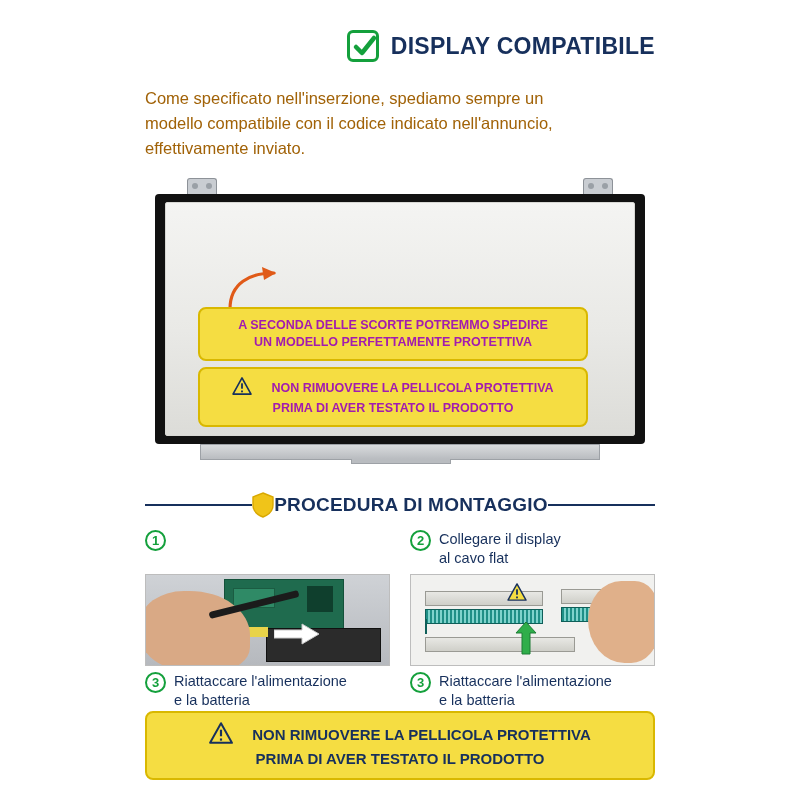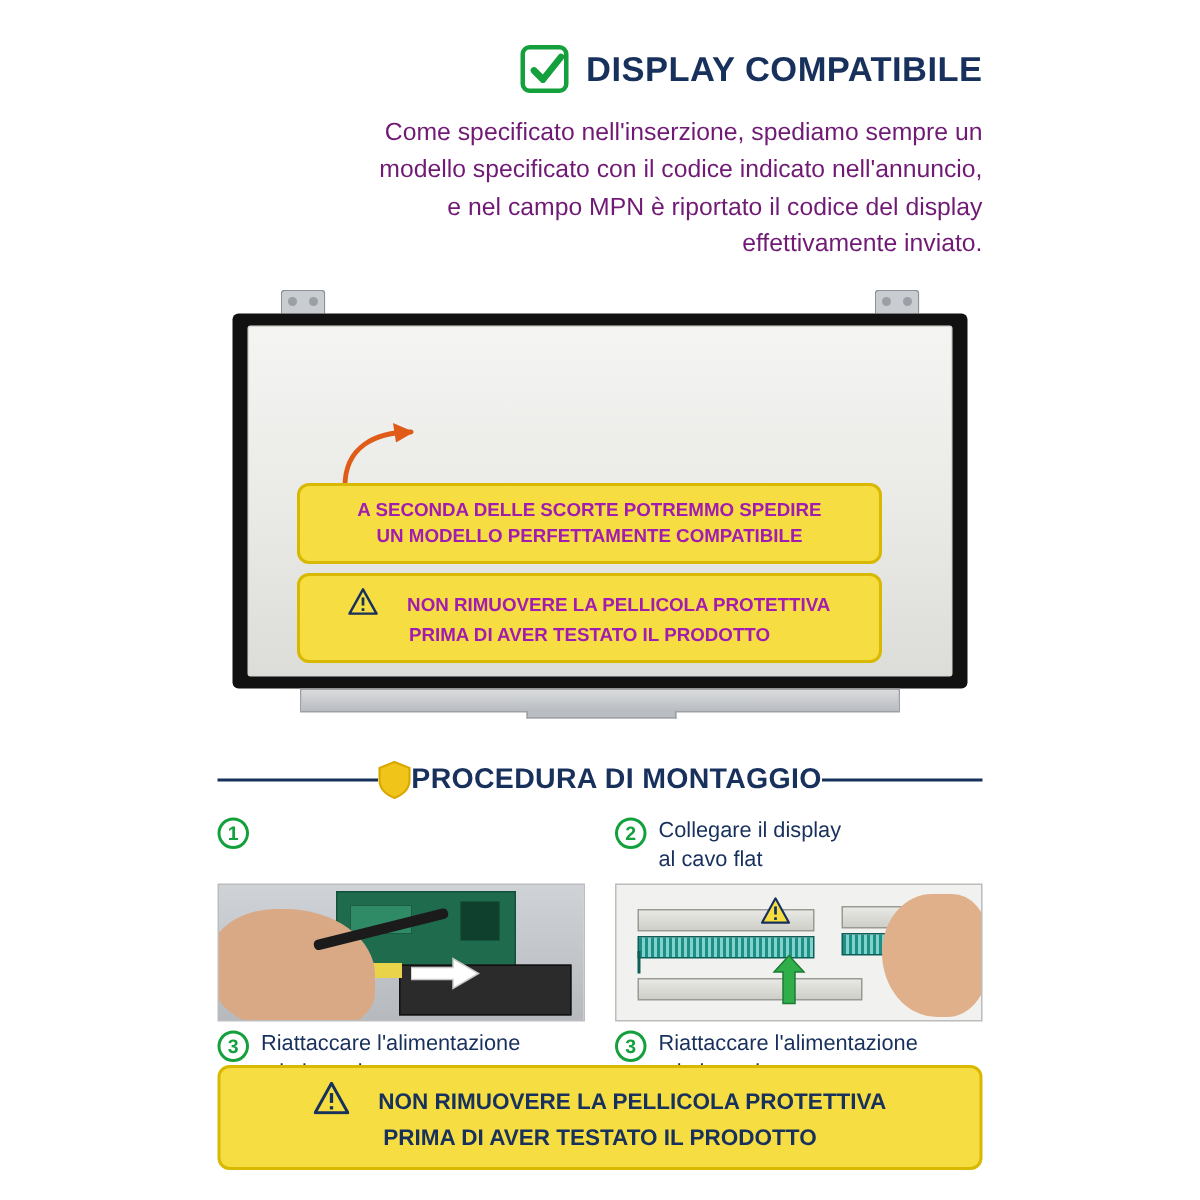--- a/index.html
+++ b/index.html
@@ -39,25 +39,25 @@
   }
   .check-box svg { position: absolute; left: 2px; top: 1px; }
   .header-title {
     font-size: 23px;
     font-weight: bold;
     color: #17305c;
     letter-spacing: .3px;
   }
 
   .intro {
-    margin-top: 14px;
-    text-align: right;
+    margin-top: 24px;
+    text-align: left;
     font-size: 16.5px;
     line-height: 1.5;
-    color: #701a75;
+    color: #a16207;
   }
 
   
   .display-wrap {
     position: relative;
     margin-top: 18px;
     width: 510px;
     height: 300px;
   }
   .bracket {
@@ -272,42 +272,41 @@
       <span class="check-box">
         <svg width="26" height="26" viewBox="0 0 26 26">
           <path d="M4 13 L10 19 L22 4" fill="none" stroke="#14a03c" stroke-width="4.5" stroke-linecap="round" stroke-linejoin="round"></path>
         </svg>
       </span>
       <span class="header-title">DISPLAY COMPATIBILE</span>
     </div>
 
     <div class="intro">
       <div>Come specificato nell'inserzione, spediamo sempre un</div>
-      <div>modello specificato con il codice indicato nell'annuncio,</div>
-      <div>e nel campo MPN è riportato il codice del display</div>
+      <div>modello compatibile con il codice indicato nell'annuncio,</div>
       <div>effettivamente inviato.</div>
     </div>
 
     <div class="display-wrap">
       <div class="bracket left"></div>
       <div class="bracket right"></div>
 
       <div class="screen-frame">
         <div class="screen-inner">
 
           <span class="arrow-svg">
             <svg width="60" height="46" viewBox="0 0 60 46">
               <path d="M6 44 C6 18, 26 8, 50 8" fill="none" stroke="#e05a18" stroke-width="3.2" stroke-linecap="round"></path>
               <path d="M52 8 L38 2 L40 15 Z" fill="#e05a18"></path>
             </svg>
           </span>
 
           <div class="yellow-box first">
             <div>A SECONDA DELLE SCORTE POTREMMO SPEDIRE</div>
-            <div>UN MODELLO PERFETTAMENTE COMPATIBILE</div>
+            <div>UN MODELLO PERFETTAMENTE PROTETTIVA</div>
           </div>
 
           <div class="yellow-box second">
             <div class="warn-line">
               <span>
                 <svg width="20" height="18" viewBox="0 0 22 20">
                   <path d="M11 1 L21 19 L1 19 Z" fill="#f5dd42" stroke="#17305c" stroke-width="1.8" stroke-linejoin="round"></path>
                   <rect x="10" y="7" width="2" height="6" fill="#17305c"></rect>
                   <rect x="10" y="15" width="2" height="2" fill="#17305c"></rect>
                 </svg>

